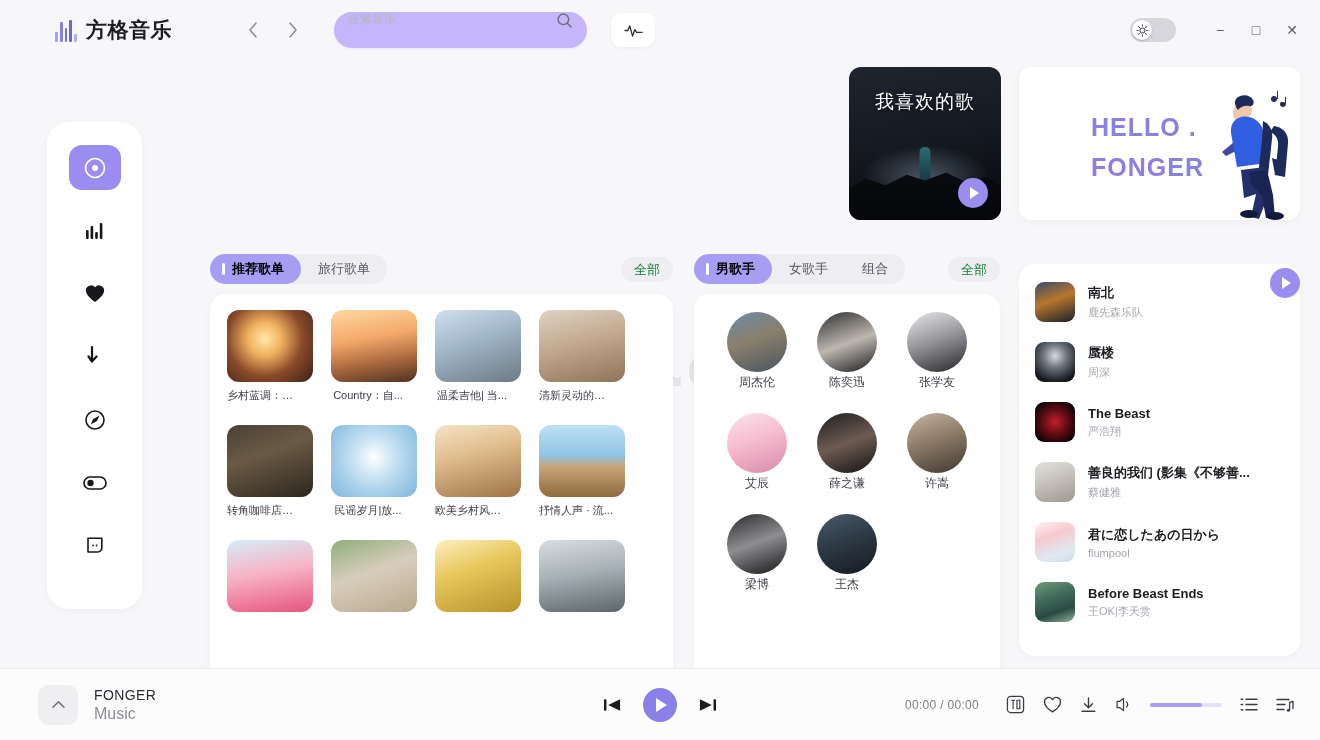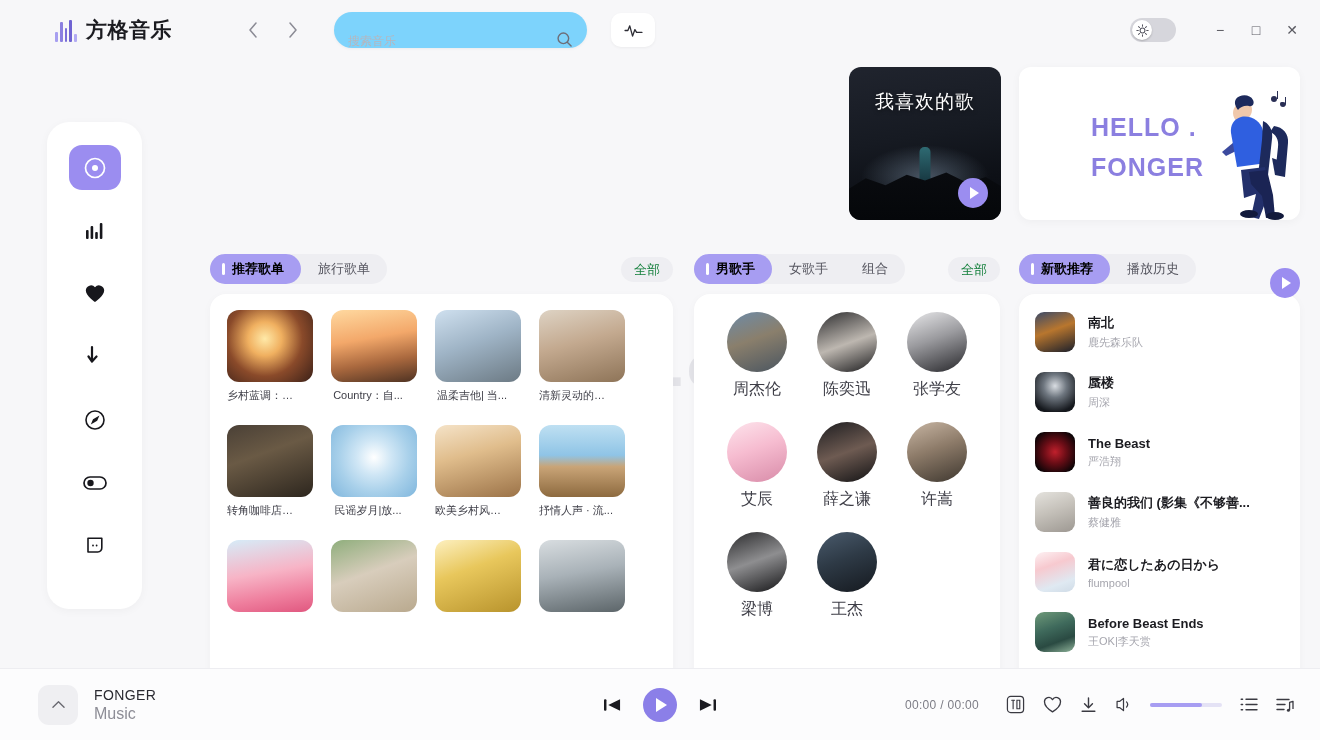--- a/index.html
+++ b/index.html
@@ -25,22 +25,22 @@
   .brand-logo i:nth-child(4){ height: 22px; background:#6f63d2; }
   .brand-logo i:nth-child(5){ height: 8px;  background:#b3abf3; }
   .brand-name { font-size: 21px; font-weight: bold; color: #1b1b20; letter-spacing: .5px; }
 
   .navarrows { display: flex; align-items: center; gap: 14px; margin-left: 68px; }
   .navarrow {
     width: 26px; height: 26px; display: flex; align-items: center; justify-content: center;
     color: #8b8b95; font-size: 17px; cursor: pointer; background: transparent; border: none;
   }
   .search-wrap {
-    margin-left: 28px; width: 253px; height: 36px; background: #7dd3fc;
-    border-radius: 18px; display: flex; align-items: flex-end; padding: 0 14px;
+    margin-left: 28px; width: 253px; height: 36px; background: #c4b5fd;
+    border-radius: 18px; display: flex; align-items: flex-start; padding: 0 14px;
     box-shadow: 0 1px 3px rgba(0,0,0,.05);
   }
   .search-input {
     flex: 1; border: none; outline: none; background: transparent;
     font-size: 12px; color: #4a4a52; font-family: inherit;
   }
   .search-input::placeholder { color: #b6b6bd; }
   .search-btn { border: none; background: transparent; cursor: pointer; padding: 0; display:flex; }
   .eq-btn {
     margin-left: 24px; width: 44px; height: 34px; background: #fff; border-radius: 10px;
@@ -161,21 +161,21 @@
   .panel-artists { position: absolute; left: 694px; top: 254px; width: 306px; }
   .ar-card {
     margin-top: 10px; background: #fff; border-radius: 16px; height: 392px;
     padding: 18px 0 0 0; box-shadow: 0 2px 10px rgba(0,0,0,.03);
   }
   .ar-grid { display: flex; flex-wrap: wrap; gap: 22px 0; padding: 0 18px; }
   .ar-item { width: 90px; text-align: center; cursor: pointer; }
   .ar-avatar {
     width: 60px; height: 60px; border-radius: 50%; margin: 0 auto; overflow: hidden;
   }
-  .ar-name { margin-top: 7px; font-size: 16px; color: #3e3e47; }
+  .ar-name { margin-top: 2px; font-size: 12px; color: #3e3e47; }
 
   
   .panel-new { position: absolute; left: 1019px; top: 254px; width: 281px; }
   .np-play {
     position: absolute; right: 0; top: 14px; width: 30px; height: 30px; border-radius: 50%;
     background: #9b8df0; display: flex; align-items: center; justify-content: center; cursor: pointer;
   }
   .np-play::after {
     content: ""; width: 0; height: 0; margin-left: 3px;
     border-left: 9px solid #fff; border-top: 6px solid transparent; border-bottom: 6px solid transparent;
@@ -508,24 +508,20 @@
           <div class="ar-avatar" style="background:linear-gradient(160deg,#4a5b6d 0%,#2e3a46 45%,#15191f 100%);"></div>
           <div class="ar-name">王杰</div>
         </div>
 
       </div>
     </div>
   </div>
 
   <div class="panel-new">
     <div class="tabrow">
-      <div class="tabgroup">
-        <div class="tab active">新歌推荐</div>
-        <div class="tab">播放历史</div>
-      </div>
       <div class="np-play"></div>
     </div>
     <div class="ns-card">
 
       <div class="ns-row">
         <div class="ns-thumb" style="background:linear-gradient(160deg,#3b4a68 0%,#b8762e 45%,#1b1f2b 100%);"></div>
         <div class="ns-meta">
           <div class="ns-title">南北</div>
           <div class="ns-artist">鹿先森乐队</div>
         </div>

